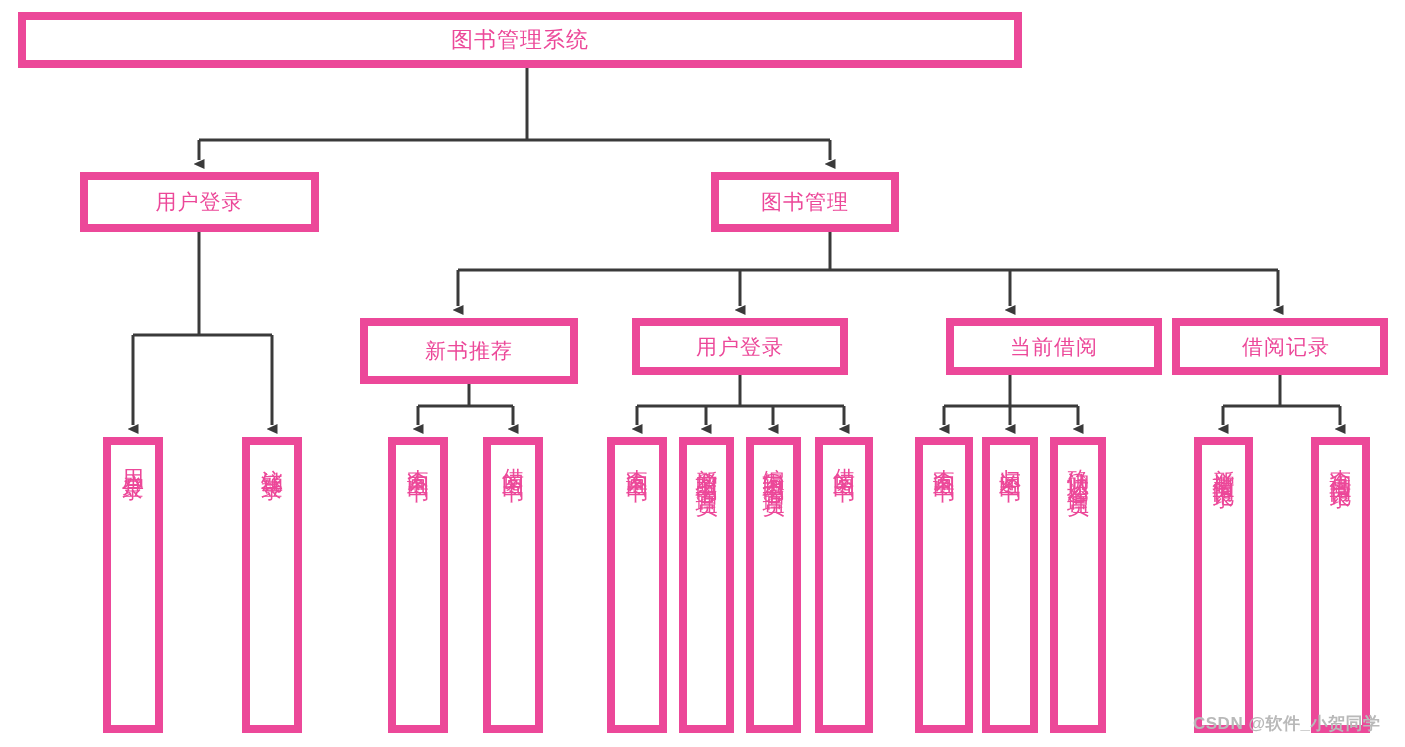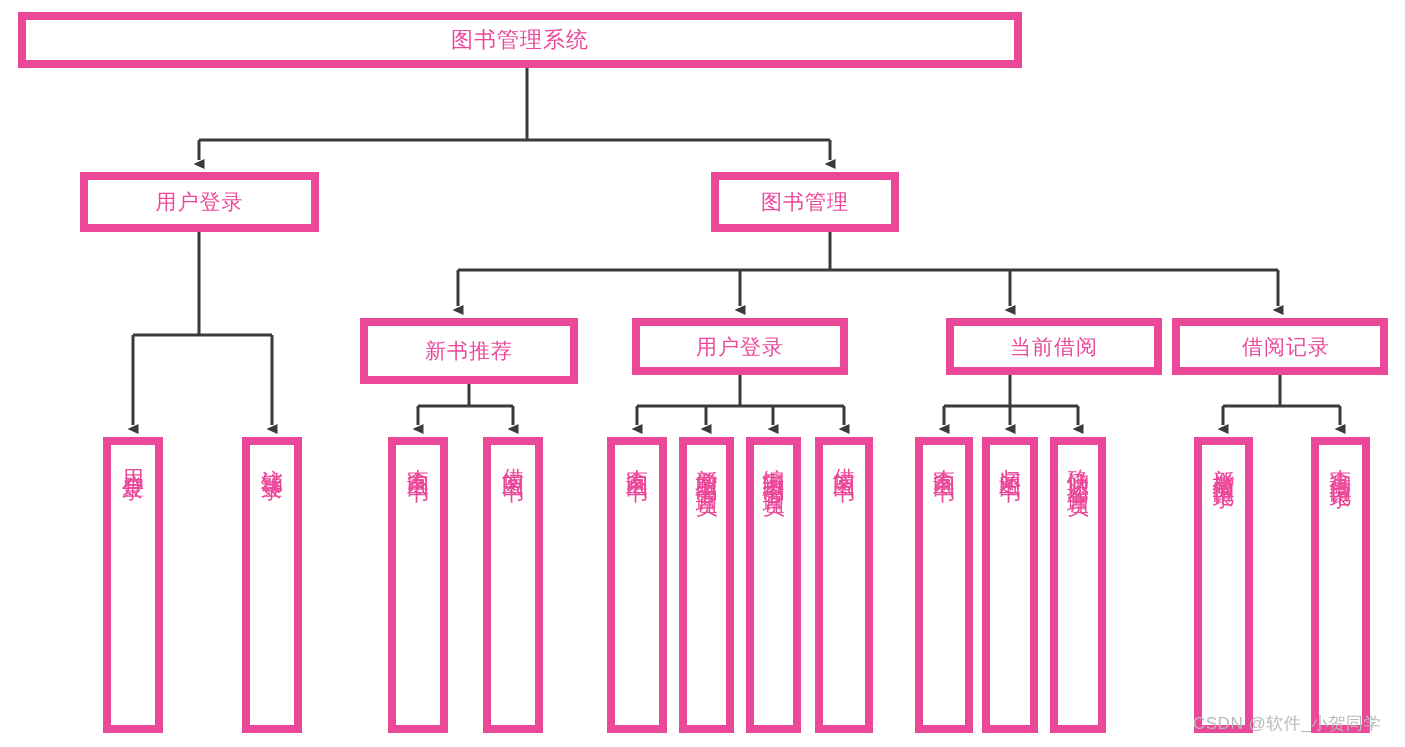--- a/index.html
+++ b/index.html
@@ -57,20 +57,21 @@
     letter-spacing: 4px;
     line-height: 1;
     white-space: nowrap;
   }
   .watermark {
     position: absolute;
     font-size: 17px;
     color: #b9b9b9;
     white-space: nowrap;
     letter-spacing: 0.5px;
+    font-weight: bold;
   }
 </style>
 </head>
 <body>
 
 <div id="canvas">
 
   <svg id="wires" viewBox="0 0 1405 747" xmlns="http://www.w3.org/2000/svg">
     <defs>
       <marker id="arrow" markerWidth="10" markerHeight="11" refX="1" refY="5.5" orient="auto" markerUnits="userSpaceOnUse">

